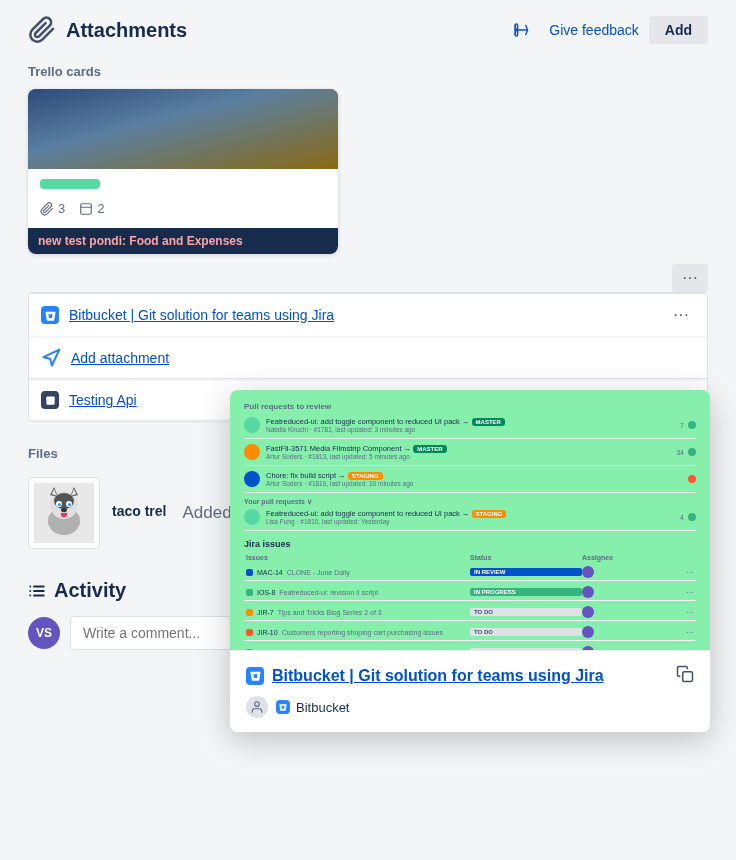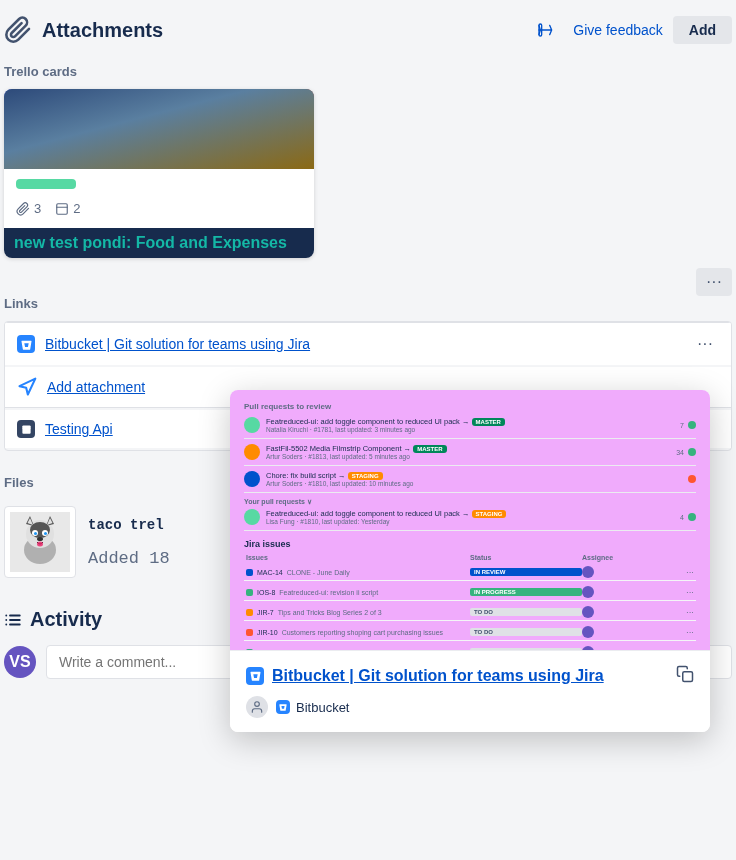--- a/index.html
+++ b/index.html
@@ -6,21 +6,21 @@
     body {
       font-family: -apple-system, BlinkMacSystemFont, 'Segoe UI', sans-serif;
       background: #f4f5f7;
       width: 736px;
       min-height: 860px;
       position: relative;
       overflow: hidden;
     }
 
     .page {
-      padding: 16px 4px;
+      padding: 16px 28px;
       width: 100%;
     }
 
     
     .header {
       display: flex;
       align-items: center;
       justify-content: space-between;
       margin-bottom: 20px;
     }
@@ -124,22 +124,22 @@
       font-size: 13px;
       color: #5e6c84;
     }
     .meta-item {
       display: flex;
       align-items: center;
       gap: 4px;
     }
     .trello-card-footer {
       background: #172b4d;
-      color: #14b8a6;
-      font-size: 16px;
+      color: #fca5a5;
+      font-size: 12px;
       padding: 6px 10px;
     }
     .trello-card-footer span {
       font-weight: 700;
     }
 
     .more-btn {
       background: #e4e6ea;
       border: none;
       border-radius: 4px;
@@ -213,23 +213,22 @@
       overflow: hidden;
       background: #fff;
       border: 1px solid #dfe1e6;
       display: flex;
       align-items: center;
       justify-content: center;
       flex-shrink: 0;
     }
     .file-info {
       display: flex;
-      flex-direction: column;
+      flex-direction: row;
       gap: 16px;
-      font-family: Liberation Mono, monospace;
     }
     .file-name {
       font-size: 14px;
       font-weight: 600;
       color: #172b4d;
     }
     .file-meta {
       font-size: 17px;
       color: #5e6c84;
     }
@@ -256,21 +255,21 @@
     }
     .avatar {
       width: 32px;
       height: 32px;
       border-radius: 50%;
       background: #6554c0;
       color: #fff;
       display: flex;
       align-items: center;
       justify-content: center;
-      font-size: 16px;
+      font-size: 12px;
       font-weight: 700;
       flex-shrink: 0;
     }
     .comment-input {
       flex: 1;
       border: 1px solid #dfe1e6;
       border-radius: 4px;
       padding: 8px 12px;
       font-size: 14px;
       color: #8993a4;
@@ -287,21 +286,21 @@
       width: 480px;
       background: #fff;
       border-radius: 8px;
       box-shadow: 0 8px 32px rgba(0,0,0,0.22);
       z-index: 100;
       overflow: hidden;
     }
     .popup-preview {
       width: 100%;
       height: 260px;
-      background: #f0abfc;
+      background: #86efac;
       overflow: hidden;
       position: relative;
     }
     .popup-preview-inner {
       padding: 12px 14px;
       font-size: 9px;
       color: #172b4d;
     }
     .popup-preview-header {
       font-size: 8px;
@@ -552,21 +551,20 @@
       </div>
       <div class="trello-card-footer">
         <span>new test pondi:</span><span> Food and Expenses</span>
       </div>
     </div>
     <button class="more-btn">···</button>
     <div style="clear:both"></div>
   </div>
 
   <div class="links-section">
-    <div class="section-label">Links</div>
     <div class="link-items-wrapper">
 
       <div class="link-item">
         <div class="bb-icon link-icon">
           <svg width="11" height="11" viewBox="0 0 24 24" fill="white">
               <path d="M2 4a1 1 0 00-.986 1.164l2.977 17.32A1 1 0 005 23.5h14a1 1 0 00.986-.836l2.977-17.5A1 1 0 0022 4H2zm13.13 13.5h-6.26l-1.63-8.5h9.52l-1.63 8.5z"></path>
             </svg>
         </div>
         <span class="link-text">Bitbucket | Git solution for teams using Jira</span>
         <button class="link-more">···</button>
@@ -666,21 +664,21 @@
         <div class="pr-stats">
           <span>7</span>
           <div class="build-dot build-green"></div>
         </div>
       </div>
 
       <div class="pr-item">
         <div class="pr-avatar orange"></div>
         <div class="pr-content">
           <div class="pr-title">
-            <span>FastFil-5502 Media Filmstrip Component →</span>
+            <span>FastFil-3571 Media Filmstrip Component →</span>
             <span class="badge badge-master">MASTER</span>
           </div>
           <div class="pr-sub">Artur Soders · #1813, last updated: 5 minutes ago</div>
         </div>
         <div class="pr-stats">
           <span>34</span>
           <div class="build-dot build-green"></div>
         </div>
       </div>
 

